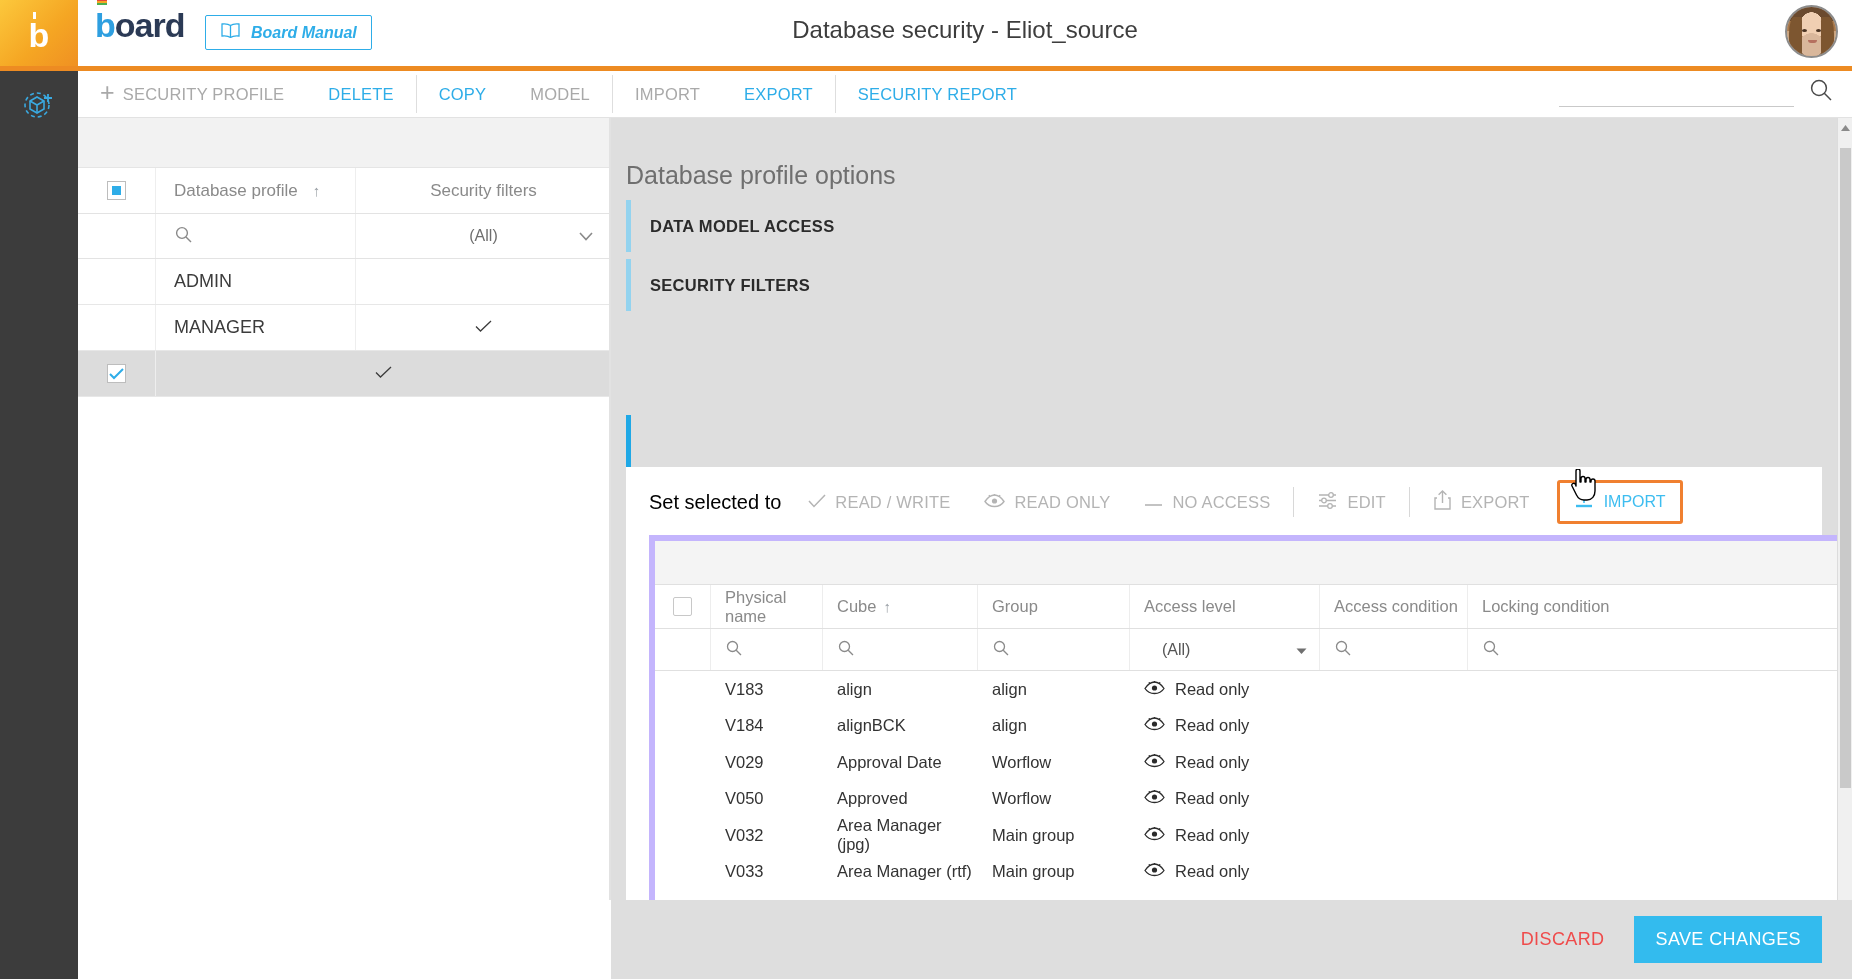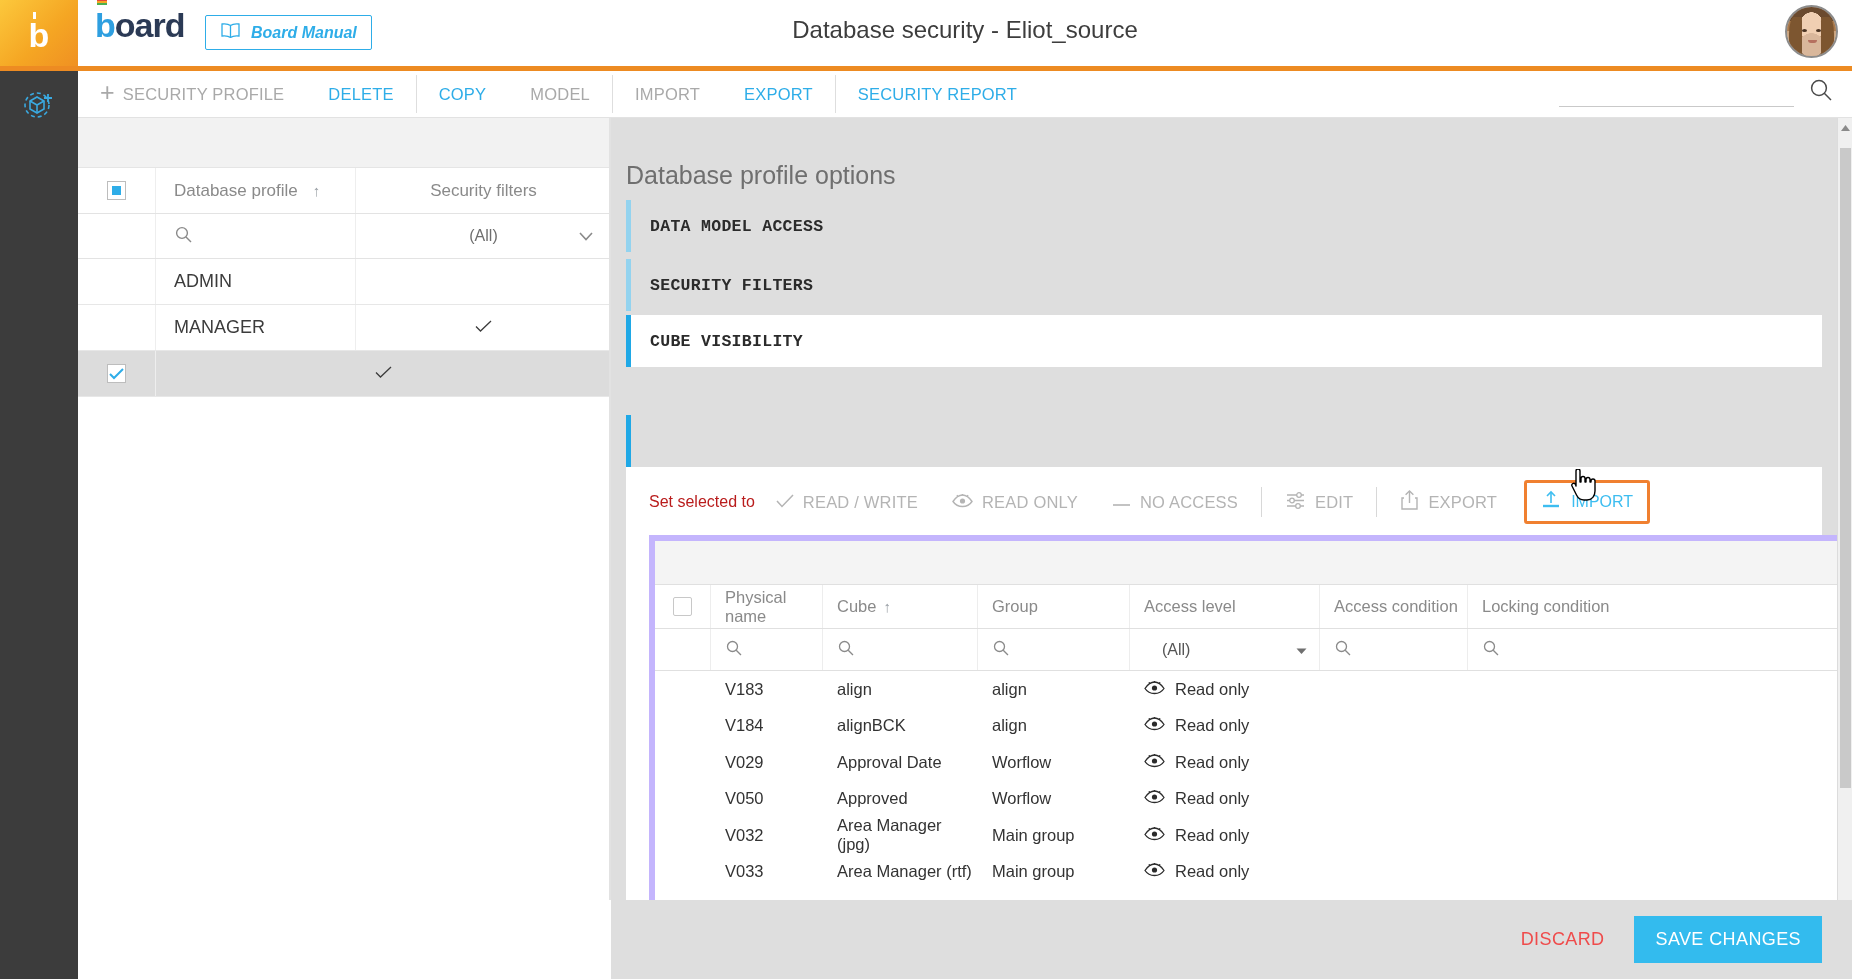--- a/index.html
+++ b/index.html
@@ -125,36 +125,36 @@
   .right-pane {
     position: absolute; left: 611px; top: 118px; width: 1241px; height: 861px; background: #dedede;
   }
   .rp-title { position: absolute; left: 15px; top: 43px; font-size: 25px; color: #6f6f6f; }
 
   .section {
     position: absolute; left: 15px; width: 1196px; height: 52px; display: flex; align-items: center;
     cursor: pointer;
   }
   .section .bar { width: 5px; height: 52px; }
-  .section .stitle { font-size: 16.5px; font-weight: 700; color: #2b2b2b; letter-spacing: .3px; padding-left: 19px; font-family: Liberation Mono, monospace; }
+  .section .stitle { font-size: 16.5px; font-weight: 700; color: #2b2b2b; letter-spacing: .3px; padding-left: 19px; }
   .section.collapsed { background: transparent; }
   .section.collapsed .bar { background: #93d3ef; }
   .section.active { background: #ffffff; }
   .section.active .bar { background: #1fa8e6; }
 
   .cube-panel {
     position: absolute; left: 15px; top: 349px; width: 1196px; height: 556px; background: #ffffff;
     border-left: 5px solid #ffffff;
   }
   .cube-panel::before {
     content:""; position:absolute; left:-5px; top:-52px; width:5px; height:52px; background:#1fa8e6;
   }
 
   .setbar { position: absolute; left: 0; top: 0; width: 100%; height: 70px; display: flex; align-items: center; padding-left: 18px; }
-  .setbar-label { font-size: 16px; color: #b91c1c; margin-right: 4px; white-space: nowrap; }
+  .setbar-label { font-size: 20px; color: #000000; margin-right: 10px; white-space: nowrap; }
   .set-item {
     display: flex; align-items: center; gap: 9px; padding: 0 17px; height: 44px;
     color: #b4b4b4; font-size: 16.5px; letter-spacing: .2px; cursor: pointer; white-space: nowrap;
   }
   .set-sep { width: 1px; height: 30px; background: #d8d8d8; margin: 0 6px; }
   .import-btn {
     border: 3px solid #f08030; border-radius: 3px; color: #3dbdf0; height: 44px;
     display: flex; align-items: center; gap: 10px; padding: 0 14px; margin-left: 10px; cursor: pointer;
   }
 
@@ -373,24 +373,20 @@
     <div class="rp-title">Database profile options</div>
 
     <div class="section collapsed" style="top:82px">
       <span class="bar"></span>
       <span class="stitle">DATA MODEL ACCESS</span>
     </div>
     <div class="section collapsed" style="top:141px">
       <span class="bar"></span>
       <span class="stitle">SECURITY FILTERS</span>
     </div>
-    <div class="section active" style="top:197px">
-      <span class="bar"></span>
-      <span class="stitle">CUBE VISIBILITY</span>
-    </div>
 
     <div class="cube-panel">
 
       <div class="setbar">
         <span class="setbar-label">Set selected to</span>
 
         <div class="set-item">
           <span>
             <svg width="18" height="14" viewBox="0 0 18 14" fill="none" stroke="#b4b4b4" stroke-width="1.5">
                 <path d="M1 7 L6 12.5 L17 1"></path>

